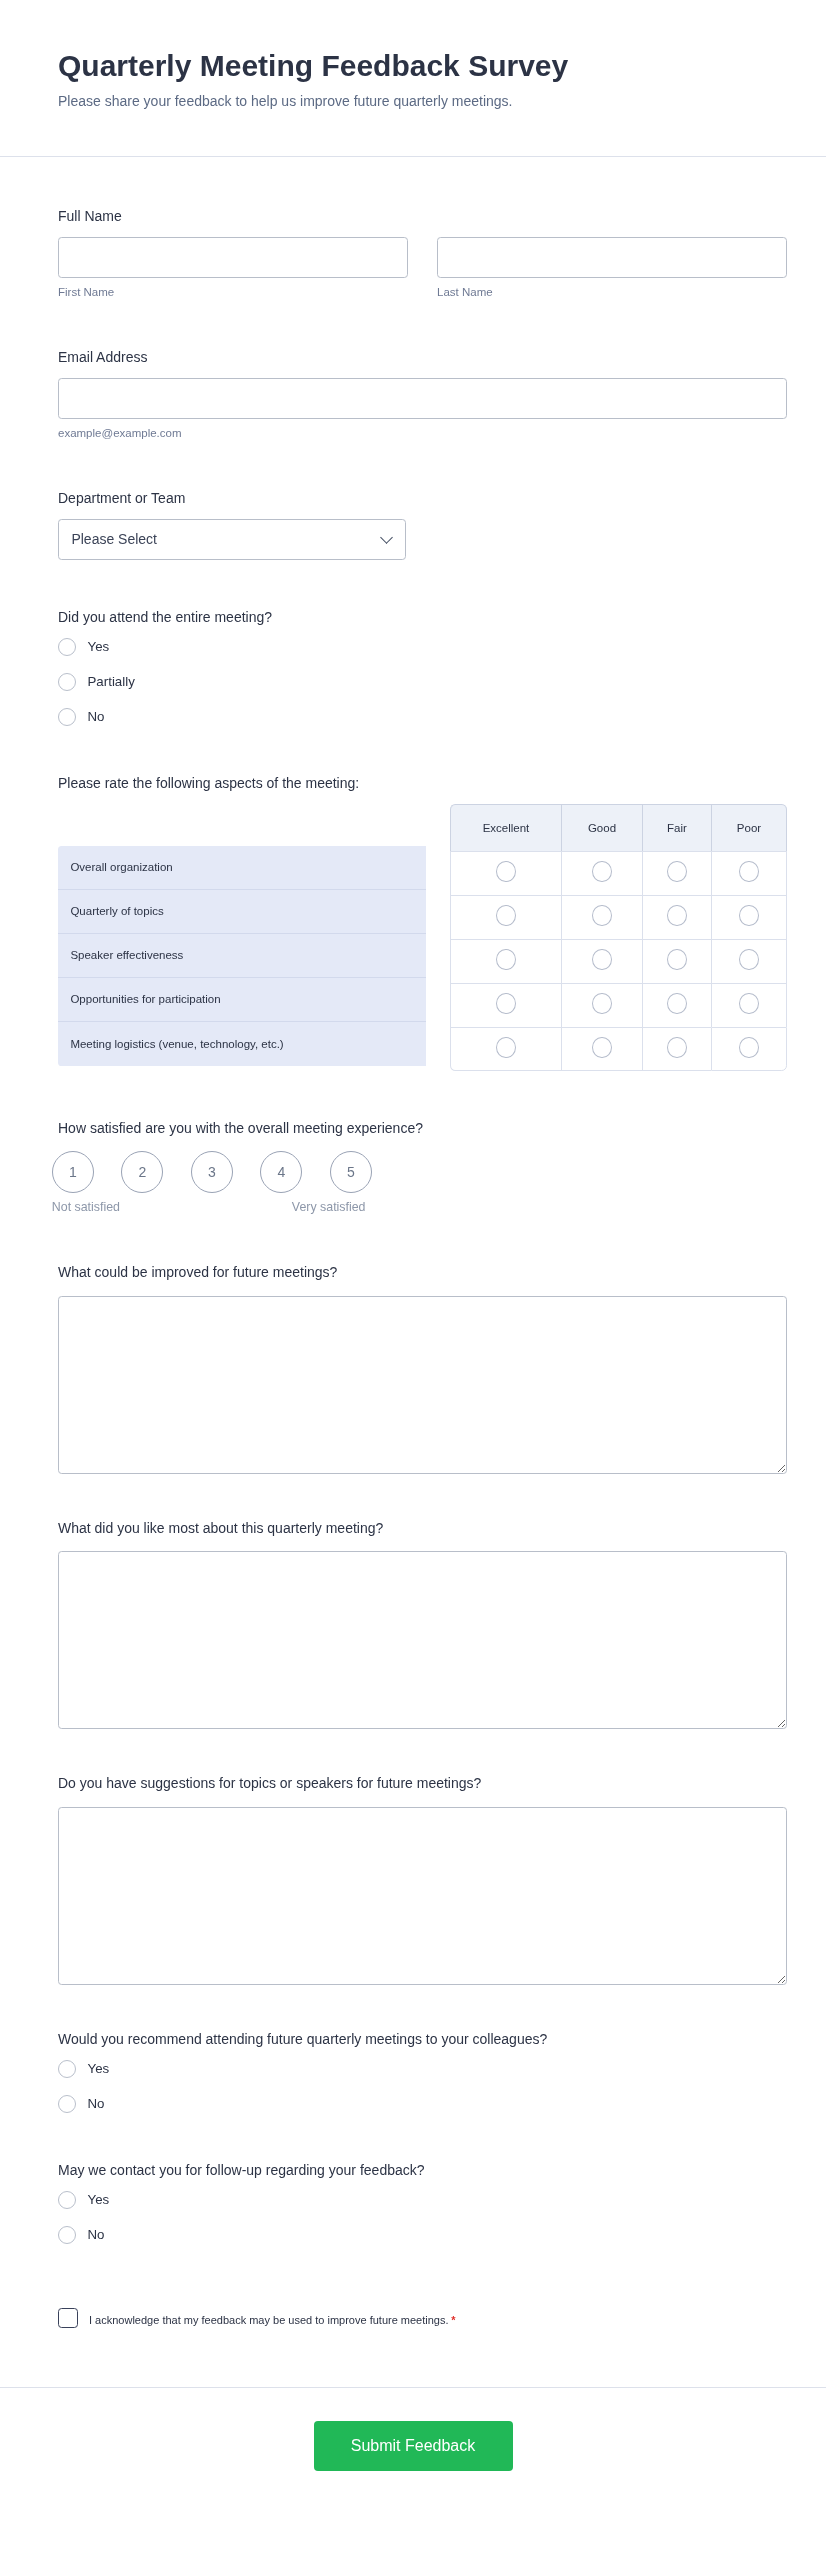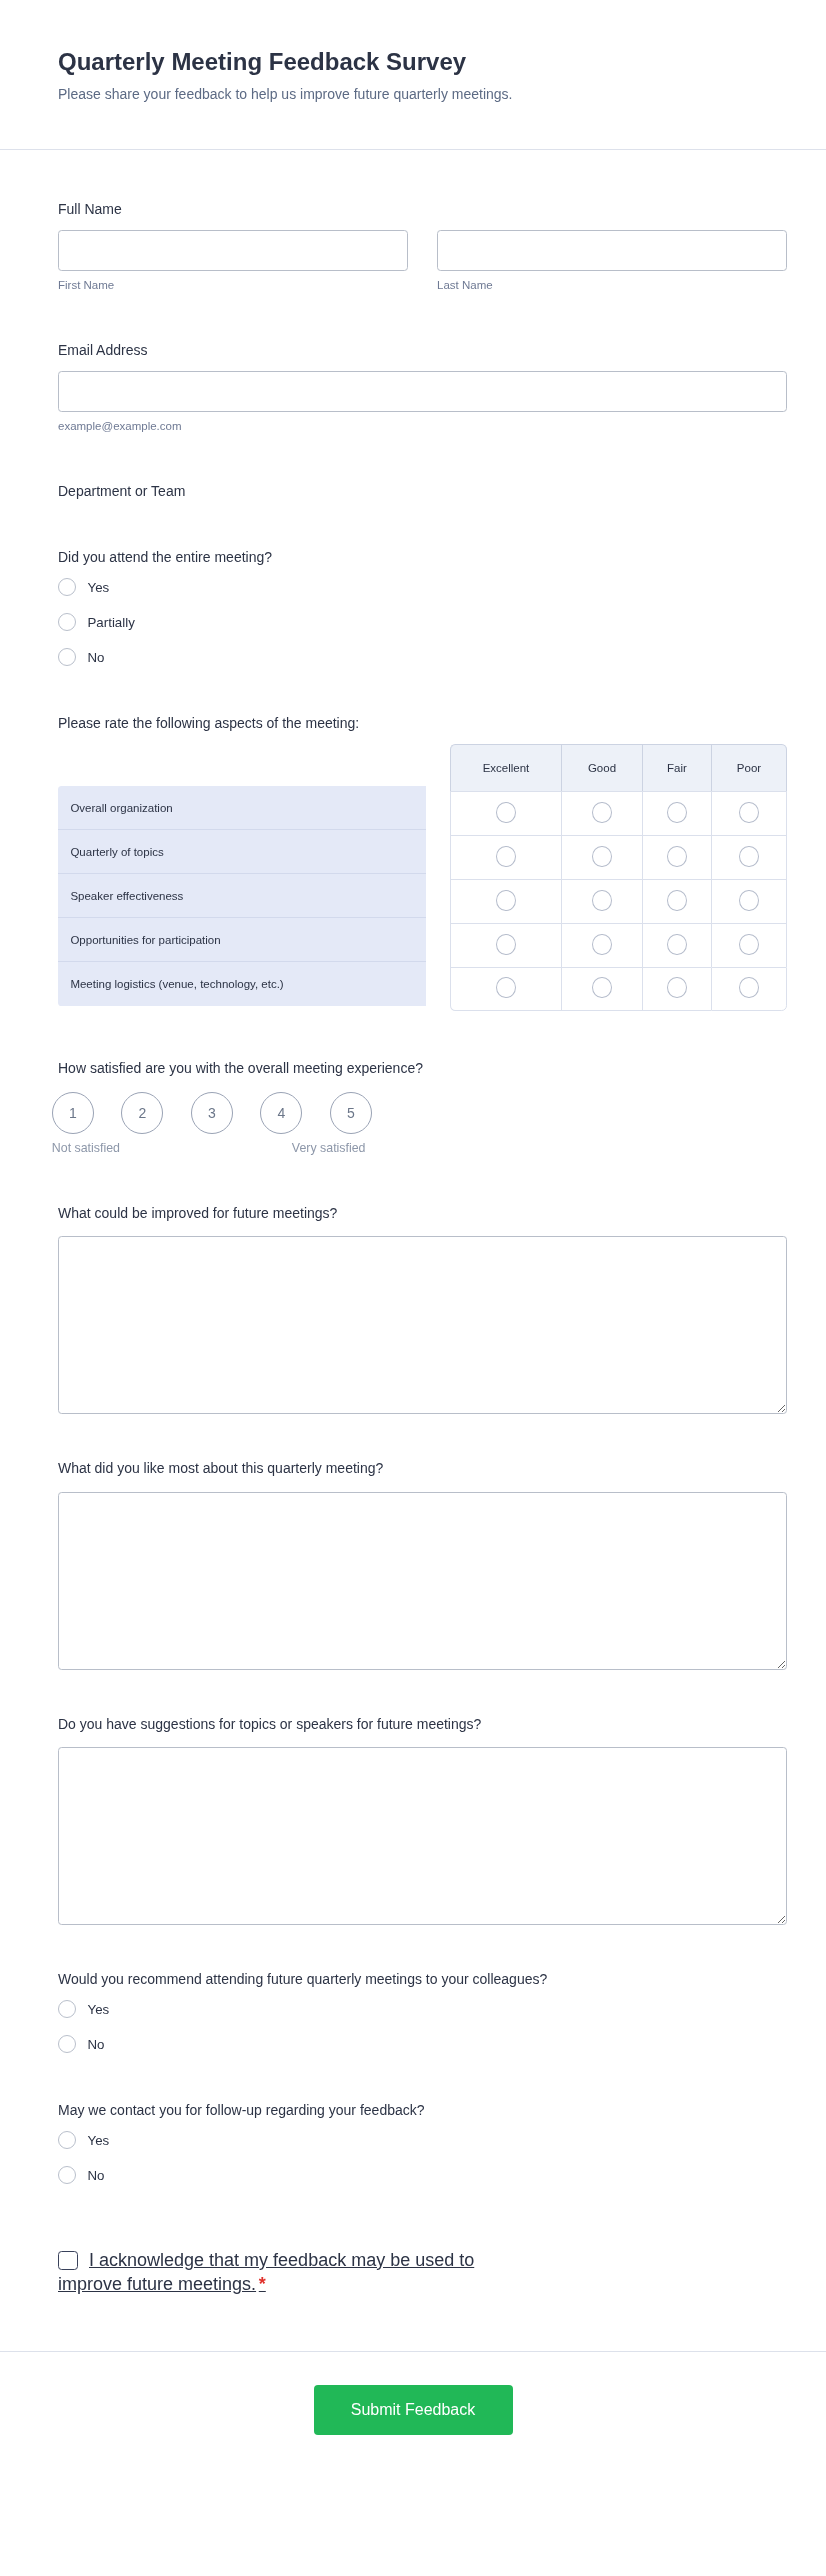--- a/index.html
+++ b/index.html
@@ -1,21 +1,21 @@
 <!DOCTYPE html>
 <html style="font-size:14px"><head>
 <meta charset="utf-8">
 <style>
   html,body{margin:0;padding:0;background:#ffffff;}
   body{font-family:"Liberation Sans",sans-serif;color:#2c3345;}
   .page{width:826px;height:2576px;background:#fff;overflow:hidden;}
 
   
   .form-header{padding:48px 58px 0 58px;}
-  .form-title{font-size:24px;font-weight:700;line-height:1.18;margin:0 0 9px 0;color:#2c3345;}
+  .form-title{font-size:30px;font-weight:700;line-height:1.18;margin:0 0 9px 0;color:#2c3345;}
   .form-subtitle{font-size:14px;color:#5c6a84;margin:0 0 44px 0;line-height:1.4;}
   .header-divider{border:0;border-top:0.9px solid #dde1eb;margin:0;}
 
   
   .content{padding:51px 39px 0 58px;}
   .q{margin-bottom:49px;}
   .q-label{font-size:14px;font-weight:500;color:#2c3345;margin:0 0 11.5px 0;line-height:1.25;}
 
   .row2{display:flex;gap:29px;}
   .col{flex:1;min-width:0;}
@@ -63,21 +63,21 @@
   .scale-labels{position:relative;height:15px;margin:7px 0 0 -6.2px;font-size:12.4px;color:#8d97a9;}
   .scale-min{position:absolute;left:0;top:0;}
   .scale-max{position:absolute;left:240px;top:0;}
 
   
   textarea.long{display:block;width:100%;height:178px;border:0.9px solid #b8bec9;border-radius:3.6px;
     box-sizing:border-box;font:inherit;padding:9px 10.7px;outline:none;margin-top:14px;background:#fff;}
   .q-textarea{margin-bottom:46px;}
 
   
-  .q-check{margin-bottom:0;margin-top:64px;max-width:462px;font-size:18px;line-height:24px;color:#2c3345;text-decoration:underline;}
+  .q-check{margin-bottom:0;margin-top:64px;max-width:462px;font-size:11px;line-height:24px;color:#2c3345;}
   .checkbox{display:inline-block;width:19.5px;height:19.5px;border:1.8px solid #39415a;border-radius:3.6px;
     background:#fff;vertical-align:-4.4px;margin-right:11.5px;box-sizing:border-box;cursor:pointer;}
   .req{color:#e0312c;font-weight:700;margin-left:2.7px;}
 
   
   .footer{border-top:0.9px solid #dde1eb;margin-top:55px;padding-top:33px;}
   .submit-btn{display:block;margin:0 auto;width:199px;height:50px;background:#21b857;color:#fff;border:none;
     border-radius:4px;font-family:inherit;font-size:16px;font-weight:500;cursor:pointer;}
 </style>
 </head>
@@ -108,20 +108,26 @@
     </div>
 
     <div class="q">
       <div class="q-label">Email Address</div>
       <input class="text w-half" type="text" style="">
       <div class="sublabel">example@example.com</div>
     </div>
 
     <div class="q">
       <div class="q-label">Department or Team</div>
+      <div class="select-wrap">
+        <select class="dropdown">
+          <option>Please Select</option>
+        </select>
+        <span class="chevron"></span>
+      </div>
     </div>
 
     <div class="q">
       <div class="q-label">Did you attend the entire meeting?</div>
       <div class="radio-row">
         <span class="radio"></span>
         <span class="radio-label">Yes</span>
       </div>
       <div class="radio-row">
         <span class="radio"></span>

